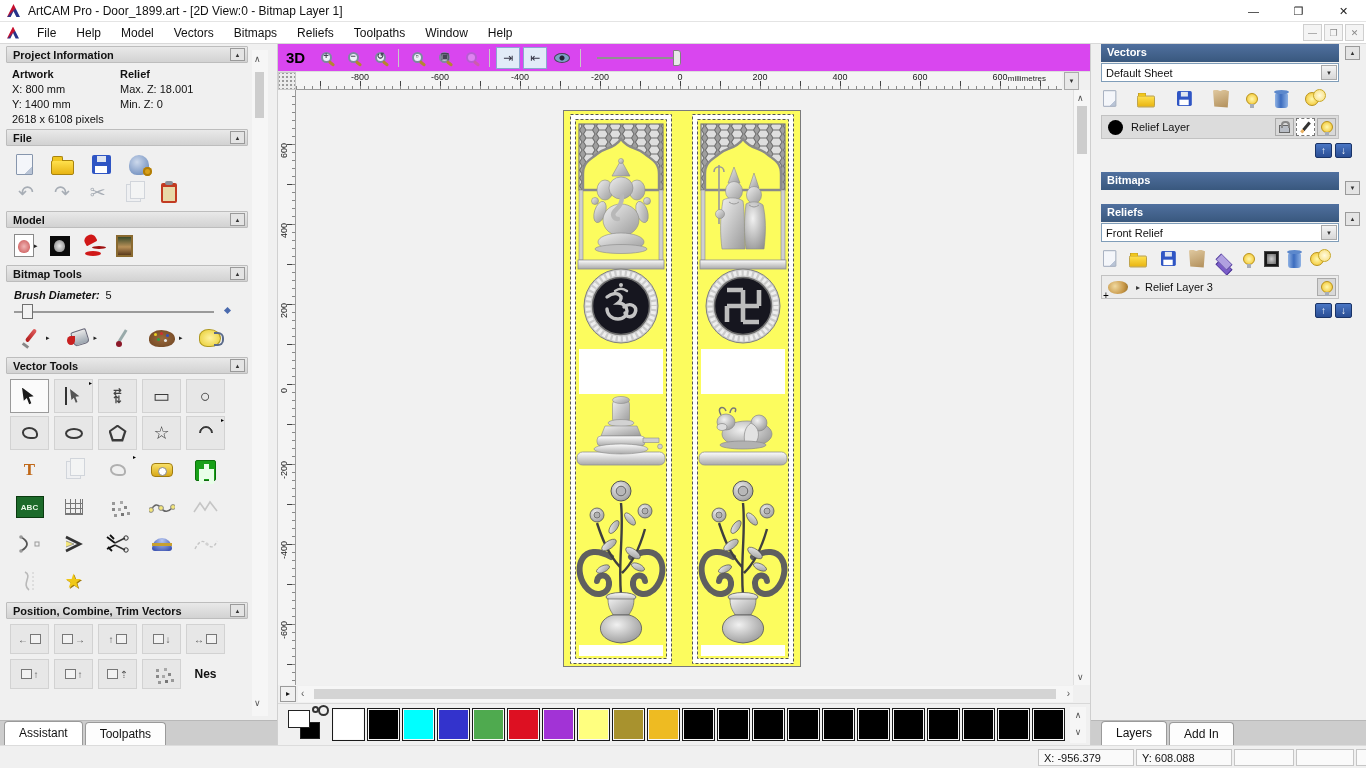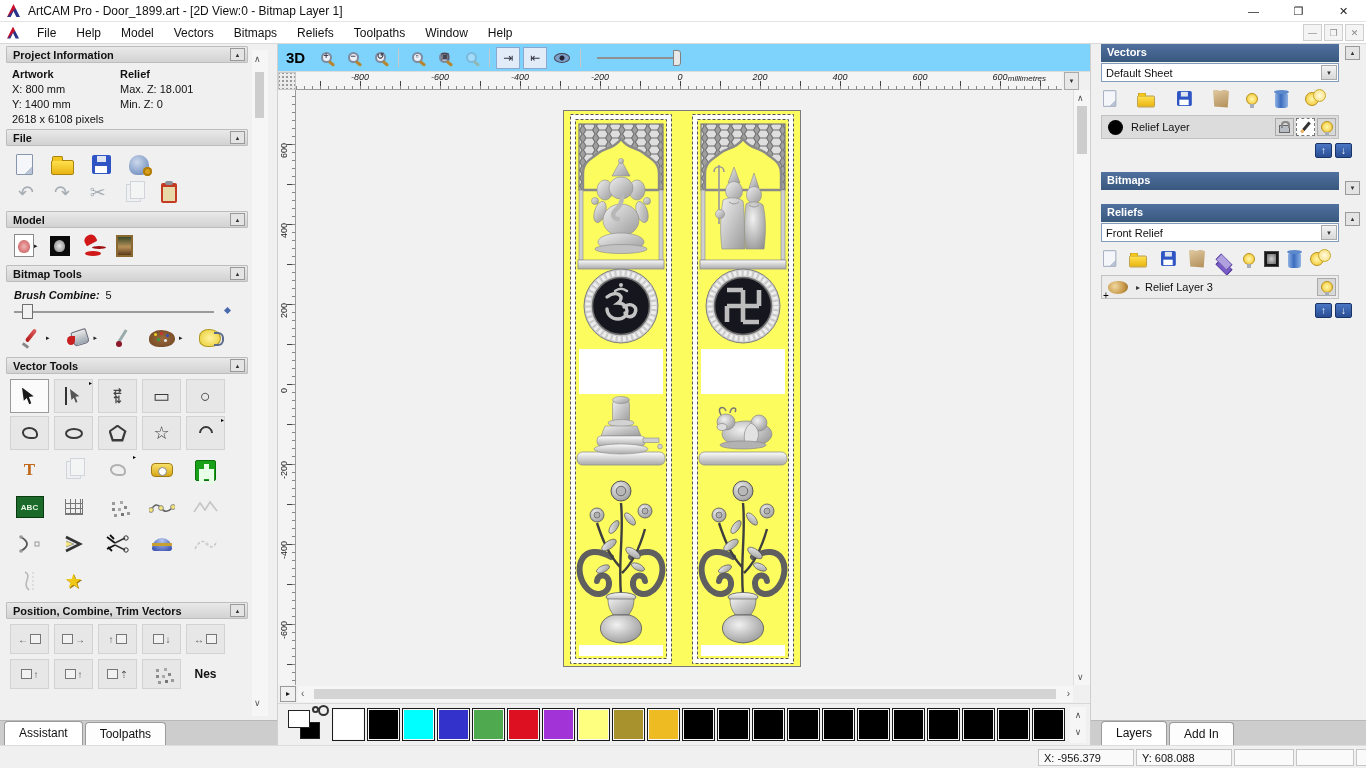--- a/index.html
+++ b/index.html
@@ -125,41 +125,41 @@
 .lscroll .sb-dn { position:absolute; bottom:8px; left:2px; color:#555; font-size:9px; }
 .lscroll .sb-thumb { position:absolute; top:22px; left:3px; width:9px; height:46px; background:#cdcdcd; }
 
 
 .tabstrip { position:absolute; left:0; bottom:0; width:100%; height:25px; background:#cdcdcd; background-image:radial-gradient(#c2c2c2 18%,transparent 20%); background-size:4px 4px; border-top:1px solid #b8b8b8; display:flex; align-items:flex-end; padding-left:4px; }
 .tab { height:23px; background:#fdfdfd; border:1px solid #9a9a9a; border-bottom:none; border-radius:4px 4px 0 0; padding:4px 14px 0 14px; color:#111; font-size:12px; margin-right:2px; }
 .tab:first-child { background:#ffffff; height:24px; }
 
 
 #center { position:absolute; left:278px; top:0; width:812px; height:701px; background:#f0f0f0; }
-#viewbar { position:absolute; left:0; top:0; width:812px; height:28px; display:flex; align-items:center; gap:3px; padding-left:8px; border-bottom:1px solid #dddddd; background:#7dd3fc; }
+#viewbar { position:absolute; left:0; top:0; width:812px; height:28px; display:flex; align-items:center; gap:3px; padding-left:8px; border-bottom:1px solid #dddddd; background:#d946ef; }
 .vb-3d { font-weight:bold; font-size:15px; color:#000; margin-right:6px; }
 .vb-btn { position:relative; width:24px; height:22px; display:flex; align-items:center; justify-content:center; }
 .vb-btn.pressed { border:1px solid #8aa8d0; background:#e2ebf8; }
 .vb-sep { width:1px; height:18px; background:#c8c8c8; margin:0 3px; }
 .mag { position:relative; width:11px; height:11px; border:2px solid #7d8aa0; border-radius:50%; background:#eef2f8; }
 .mag::after { content:""; position:absolute; width:7px; height:3px; background:#b5862f; bottom:-4px; right:-5px; transform:rotate(38deg); border-radius:2px; }
 .mag .sign { position:absolute; left:0px; top:-3px; width:100%; text-align:center; font-size:9px; font-weight:bold; color:#445; line-height:11px; }
 .pagearrow { font-size:12px; color:#334; }
 .pagearrow::after { content:""; }
 .i-eye { position:relative; width:16px; height:10px; background:radial-gradient(circle at 50% 50%,#223 0 2px,#7ea0c8 3px); border:1px solid #445; border-radius:50%; }
 .vb-slider { position:relative; width:95px; height:20px; margin-left:10px; }
 .vb-slider .tr { position:absolute; left:0; top:9px; width:78px; height:2px; background:#909090; }
 .vb-slider .hd { position:absolute; left:76px; top:2px; width:8px; height:16px; background:#e8e8e8; border:1px solid #808080; border-radius:0 3px 3px 0; }
 
 
 #ruler-corner { position:absolute; left:0; top:28px; width:18px; height:18px; background:#ececec; border:1px solid #c9c9c9; background-image:radial-gradient(#9a9a9a 28%,transparent 32%); background-size:4px 4px; background-position:2px 2px; }
 #ruler-top { position:absolute; left:18px; top:28px; width:766px; height:18px; background:#f4f4f4; border-bottom:1px solid #9a9a9a; background-image:
   repeating-linear-gradient(90deg,#888 0 1px,transparent 1px 8px),
   repeating-linear-gradient(90deg,#444 0 1px,transparent 1px 40px);
-  background-size:100% 4px,100% 9px; background-repeat:no-repeat; background-position:0px 14px,24px 9px;font-style:italic; }
+  background-size:100% 4px,100% 9px; background-repeat:no-repeat; background-position:0px 14px,24px 9px; }
 #rt-labels { position:absolute; left:24px; top:0; height:12px; display:flex; }
 .rt-label { width:80px; text-align:center; font-size:9px; color:#222; }
 #ruler-unit { position:absolute; right:16px; top:2px; font-size:8px; color:#222; }
 #unit-drop { position:absolute; left:786px; top:28px; width:15px; height:18px; background:#e8e8e8; border:1px solid #aaa; font-size:6px; color:#333; text-align:center; line-height:16px; }
 #ruler-left { position:absolute; left:0; top:46px; width:18px; height:595px; background:#f4f4f4; border-right:1px solid #9a9a9a; background-image:
   repeating-linear-gradient(0deg,#888 0 1px,transparent 1px 8px),
   repeating-linear-gradient(0deg,#444 0 1px,transparent 1px 40px);
   background-size:4px 100%,9px 100%; background-repeat:no-repeat; background-position:14px 4px,9px 20px; }
 #rl-labels { position:absolute; left:0; top:20px; width:12px; display:flex; flex-direction:column; }
 .rl-label { height:80px; display:flex; align-items:center; justify-content:center; font-size:9px; color:#222; transform:rotate(180deg); writing-mode:vertical-rl; }
@@ -313,21 +313,21 @@
           <span class="i-note-dark"></span>
           <span class="i-lamp"></span>
           <span class="i-mona"></span>
         </div>
 
         <div class="sec-hdr">
           <span>Bitmap Tools</span>
           <span class="sec-btn">▲</span>
         </div>
         <div class="brush-line">
-          <span class="brush-lbl">Brush Combine:</span>
+          <span class="brush-lbl">Brush Diameter:</span>
           <span class="brush-val">5</span>
         </div>
         <div class="slider-wrap">
           <div class="slider-track"></div>
           <div class="slider-handle"></div>
           <div class="blue-dot"></div>
         </div>
         <div class="brush-row">
           <span class="i-paint"></span>
           <span class="flyout">▸</span>

